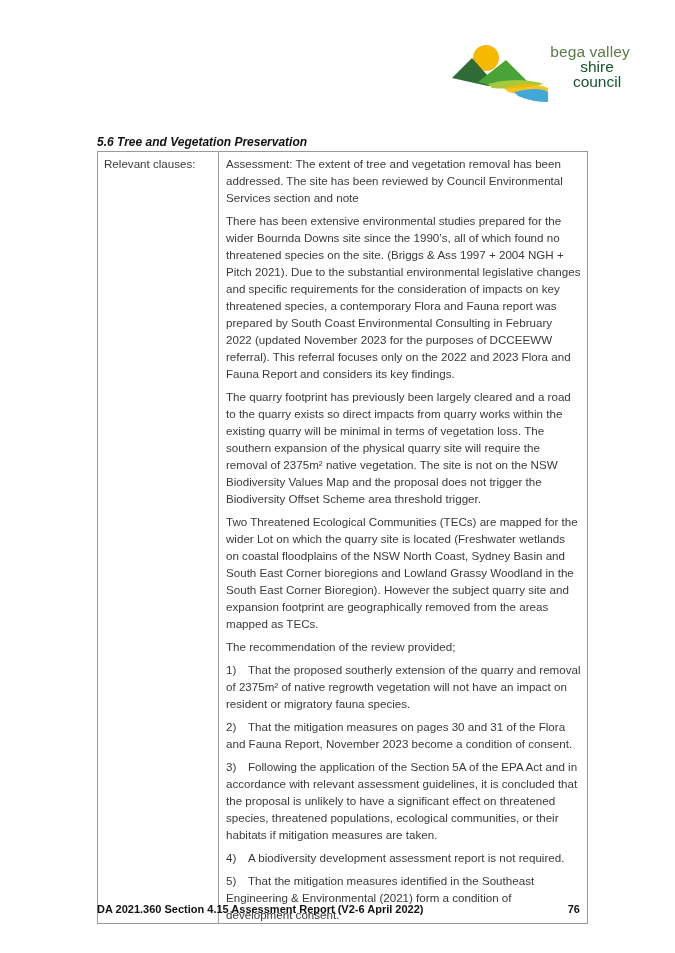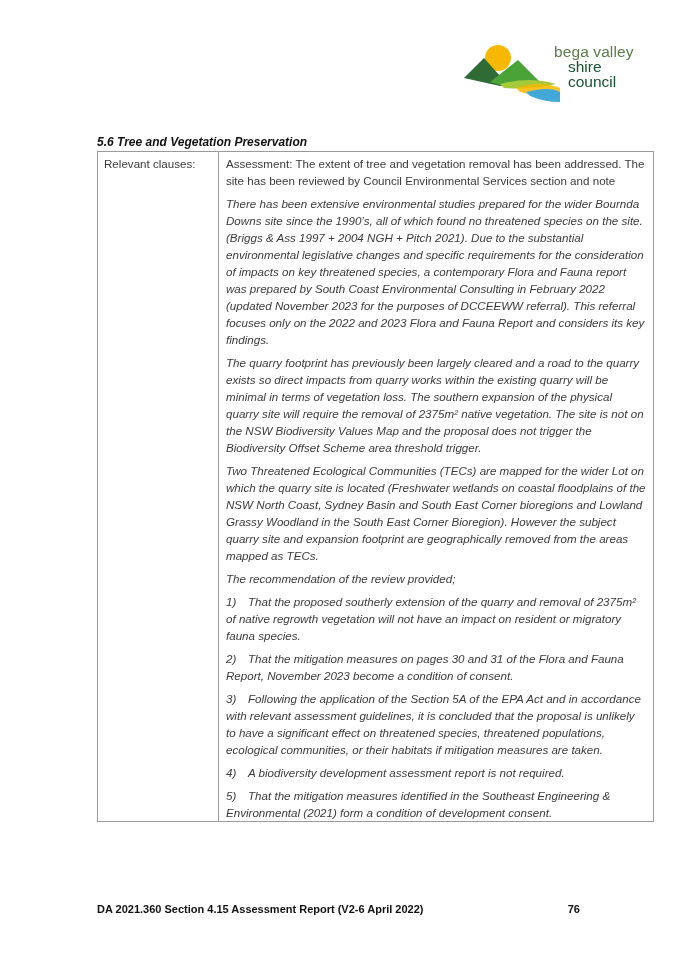--- a/index.html
+++ b/index.html
@@ -1,35 +1,35 @@
 <!DOCTYPE html>
 <html><head>
 <meta charset="utf-8">
 <style>
   html, body { margin: 0; padding: 0; background: #ffffff; }
   body { width: 675px; height: 953px; position: relative; overflow: hidden;
          font-family: "Liberation Sans", sans-serif; color: #333; }
-  .logo { position: absolute; left: 460px; top: 38px; width: 190px; height: 66px; }
+  .logo { position: absolute; left: 448px; top: 38px; width: 190px; height: 66px; text-align: center; }
   .logo svg { position: absolute; left: 0; top: 0; }
   .logo-text { position: absolute; left: 94px; top: 6px; line-height: 15px; }
   .logo-line1 { font-size: 15.5px; color: #5c7a4a; letter-spacing: 0.1px; display:block; }
   .logo-line2 { font-size: 15.5px; color: #14532d; display:block; padding-left: 14px; }
 
   .section-title { position: absolute; left: 97px; top: 135px; font-size: 12px;
                    font-weight: bold; font-style: italic; color: #111; }
 
-  table.clauses { position: absolute; left: 97px; top: 151px; width: 557px;
+  table.clauses { position: absolute; left: 97px; top: 151px; width: 491px;
                   border-collapse: collapse; table-layout: fixed; }
   table.clauses td { border: 1px solid #9a9a9a; vertical-align: top;
                      font-family: "Liberation Sans", sans-serif; font-size: 11.6px;
                      line-height: 17px; color: #3a3a3a; }
   td.label-cell { width: 108px; padding: 3px 6px; }
   td.content-cell { padding: 3px 6px 0 7px; }
   .content-cell p { margin: 0 0 6px 0; }
-  .content-cell p.italic { font-style: italic; }
+  .content-cell p.italic { }
   .content-cell p:last-child { margin-bottom: 0; }
   .num { display: inline-block; width: 22px; }
 
   .footer { position: absolute; left: 97px; top: 903px; width: 483px; font-size: 11px;
             font-weight: bold; color: #111; }
   .footer .page-num { position: absolute; right: 0; top: 0; }
 </style>
 </head>
 <body>
 

